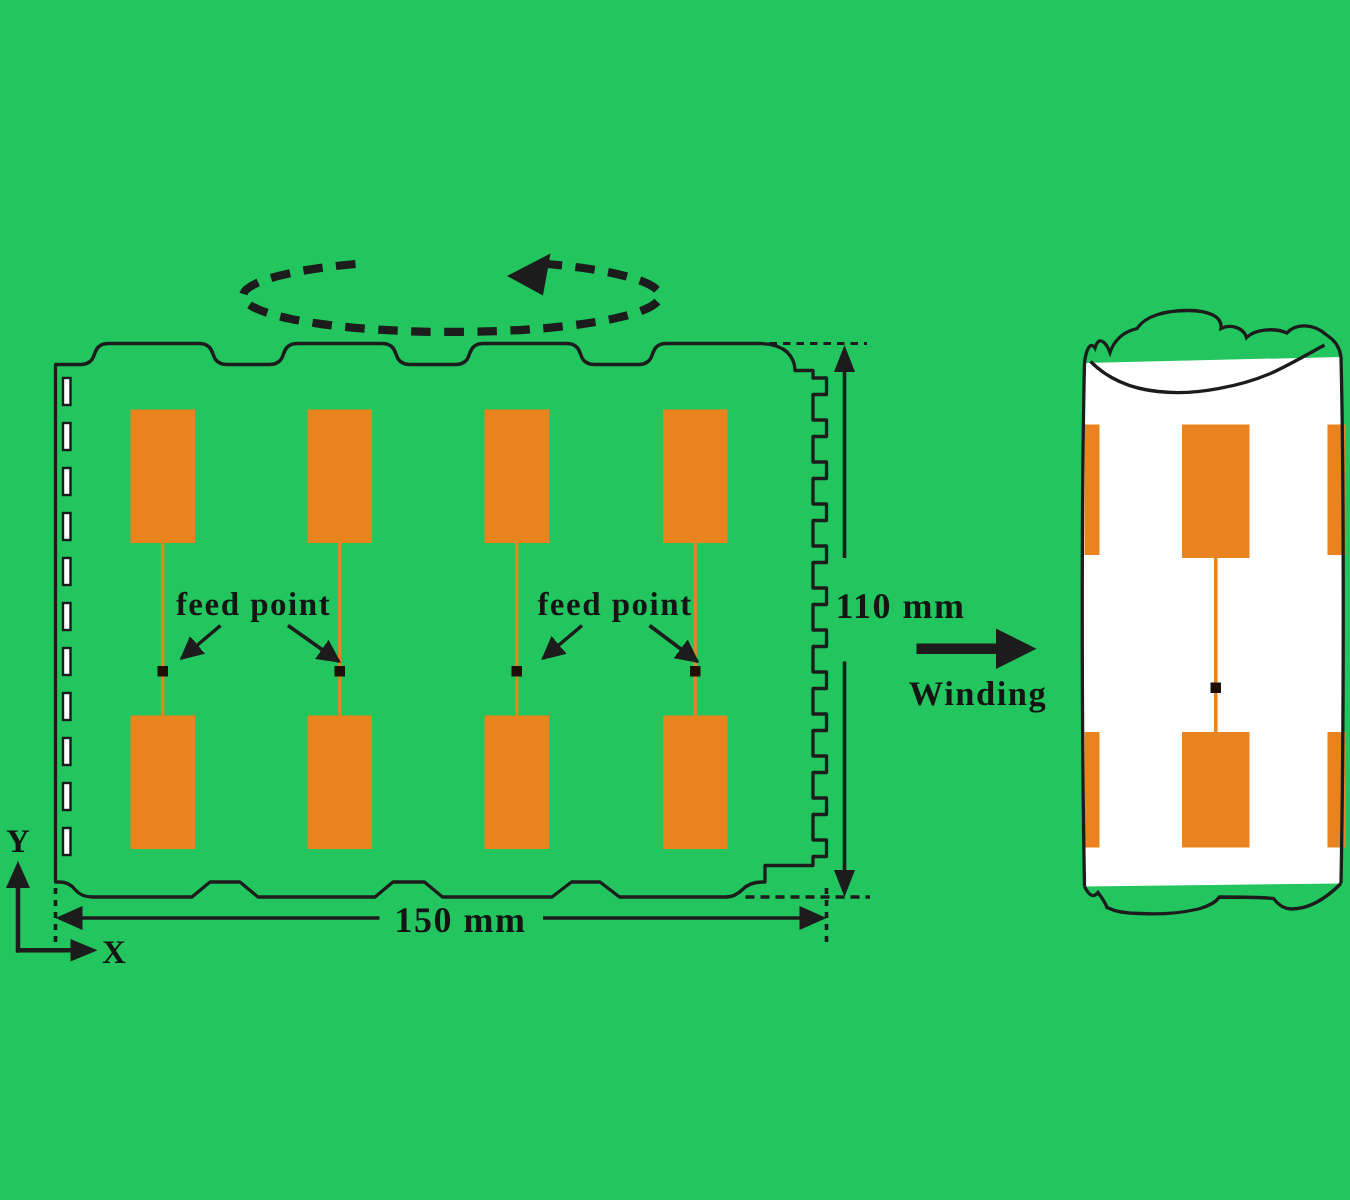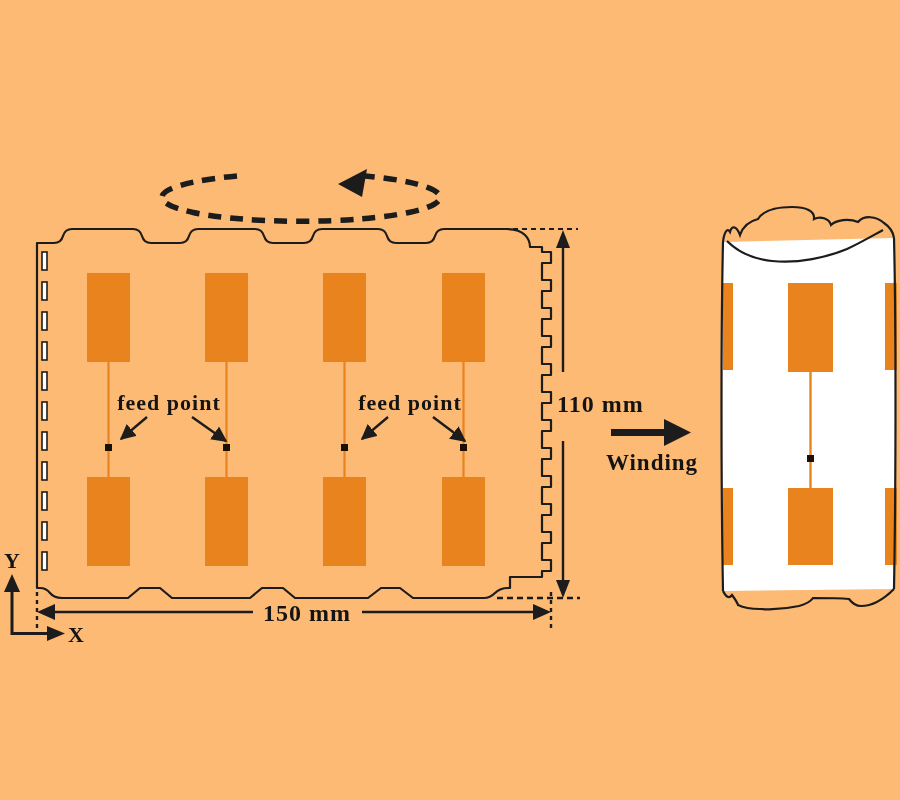--- a/index.html
+++ b/index.html
@@ -1,16 +1,16 @@
 <!DOCTYPE html>
 <html><head>
 <meta charset="utf-8">
 <style>
   html,body{margin:0;padding:0;background:#ffffff;}
-  .canvas-wrap{width:900px;height:800px;position:relative;background:#fdba74;overflow:hidden;}
+  .canvas-wrap{width:900px;height:800px;position:relative;background:#22c55e;overflow:hidden;}
   svg{display:block;}
   .ln{stroke:#1c1c1c;fill:none;}
   text{font-family:"Liberation Serif","DejaVu Serif",serif;font-weight:bold;fill:#141414;}
   .lbl-feed{font-size:22px;letter-spacing:1px;}
   .lbl-dim{font-size:24px;letter-spacing:1px;}
   .lbl-wind{font-size:23px;letter-spacing:1px;}
   .lbl-axis{font-size:22px;}
 </style>
 </head>
 <body>

